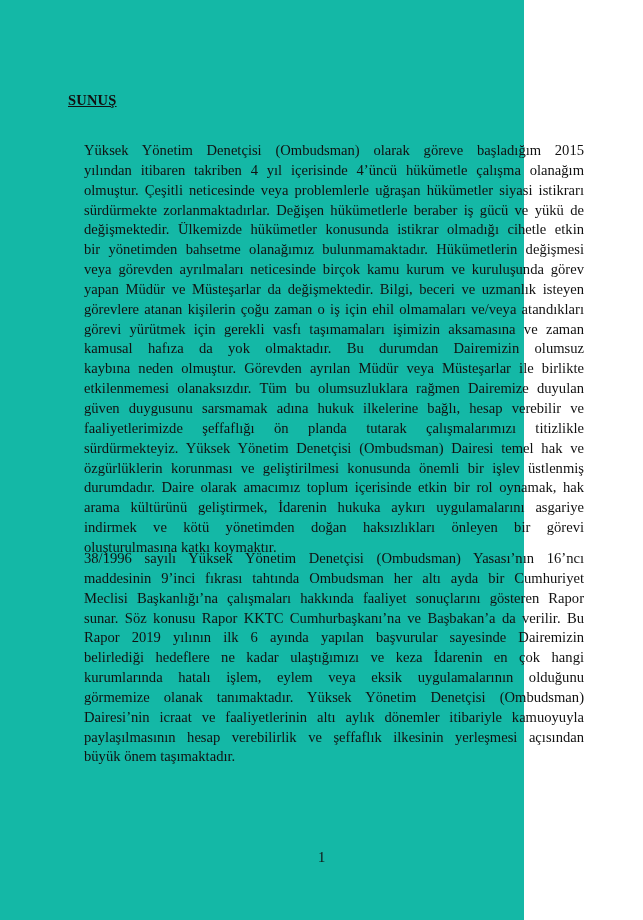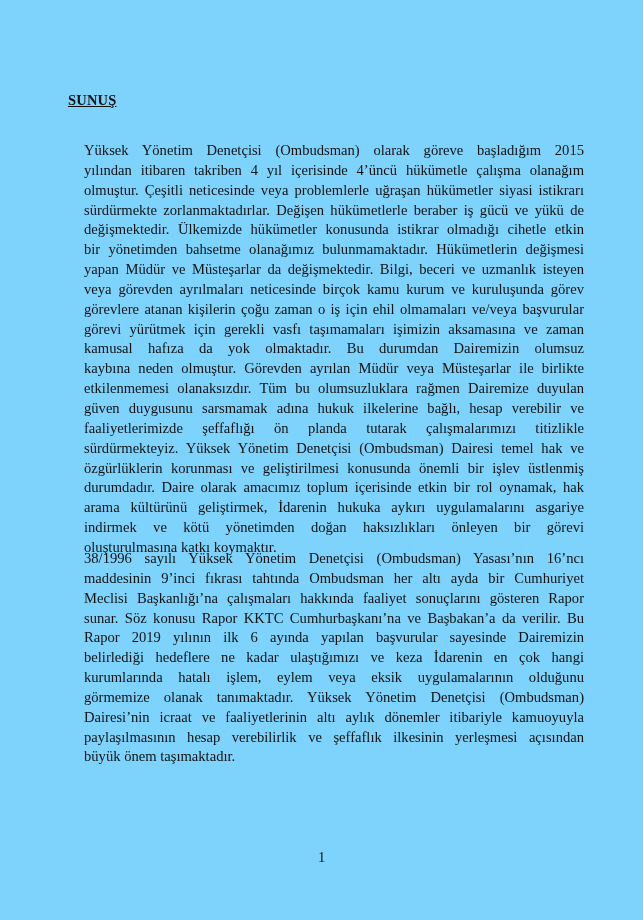--- a/index.html
+++ b/index.html
@@ -11,23 +11,23 @@
       width: 643px;
       height: 920px;
       position: relative;
       overflow: hidden;
       font-family: "Liberation Serif", "DejaVu Serif", serif;
       color: #111111;
     }
     .page {
       position: absolute;
       left: 0; top: 0;
-      width: 643px;
+      width: 524px;
       height: 920px;
-      background: #7dd3fc;
+      background: #14b8a6;
     }
     .heading {
       position: absolute;
       left: 68px;
       top: 92px;
       font-size: 14.5px;
       font-weight: bold;
       text-decoration: underline;
       letter-spacing: 0.2px;
       margin: 0;
@@ -70,23 +70,23 @@
 <div class="page">
   <h1 class="heading">SUNUŞ</h1>
 
   <div class="para" id="para-1">
     <span class="line">Yüksek Yönetim Denetçisi (Ombudsman) olarak göreve başladığım 2015</span>
     <span class="line">yılından itibaren takriben 4 yıl içerisinde 4’üncü hükümetle çalışma olanağım</span>
     <span class="line">olmuştur. Çeşitli neticesinde veya problemlerle uğraşan hükümetler siyasi istikrarı</span>
     <span class="line">sürdürmekte zorlanmaktadırlar. Değişen hükümetlerle beraber iş gücü ve yükü de</span>
     <span class="line">değişmektedir. Ülkemizde hükümetler konusunda istikrar olmadığı cihetle etkin</span>
     <span class="line">bir yönetimden bahsetme olanağımız bulunmamaktadır. Hükümetlerin değişmesi</span>
+    <span class="line">veya görevden ayrılmaları neticesinde birçok kamu kurum ve kuruluşunda görev</span>
     <span class="line">yapan Müdür ve Müsteşarlar da  değişmektedir. Bilgi,  beceri ve uzmanlık isteyen</span>
-    <span class="line">veya görevden ayrılmaları neticesinde birçok kamu kurum ve kuruluşunda görev</span>
-    <span class="line">görevlere atanan kişilerin çoğu zaman o iş için ehil olmamaları ve/veya başvurular</span>
+    <span class="line">görevlere atanan kişilerin çoğu zaman o iş için ehil olmamaları ve/veya atandıkları</span>
     <span class="line">görevi yürütmek için gerekli vasfı taşımamaları işimizin aksamasına ve  zaman</span>
     <span class="line">kamusal hafıza da yok olmaktadır. Bu durumdan Dairemizin olumsuz</span>
     <span class="line">kaybına neden olmuştur. Görevden ayrılan Müdür veya  Müsteşarlar ile birlikte</span>
     <span class="line">etkilenmemesi olanaksızdır. Tüm bu olumsuzluklara rağmen Dairemize duyulan</span>
     <span class="line">güven duygusunu sarsmamak adına hukuk ilkelerine bağlı, hesap verebilir ve</span>
     <span class="line">faaliyetlerimizde şeffaflığı ön planda tutarak çalışmalarımızı  titizlikle</span>
     <span class="line">sürdürmekteyiz. Yüksek Yönetim Denetçisi (Ombudsman) Dairesi  temel hak ve</span>
     <span class="line">özgürlüklerin korunması ve geliştirilmesi konusunda önemli bir işlev üstlenmiş</span>
     <span class="line">durumdadır. Daire olarak amacımız toplum içerisinde etkin bir rol oynamak, hak</span>
     <span class="line">arama kültürünü geliştirmek, İdarenin hukuka aykırı uygulamalarını asgariye</span>

